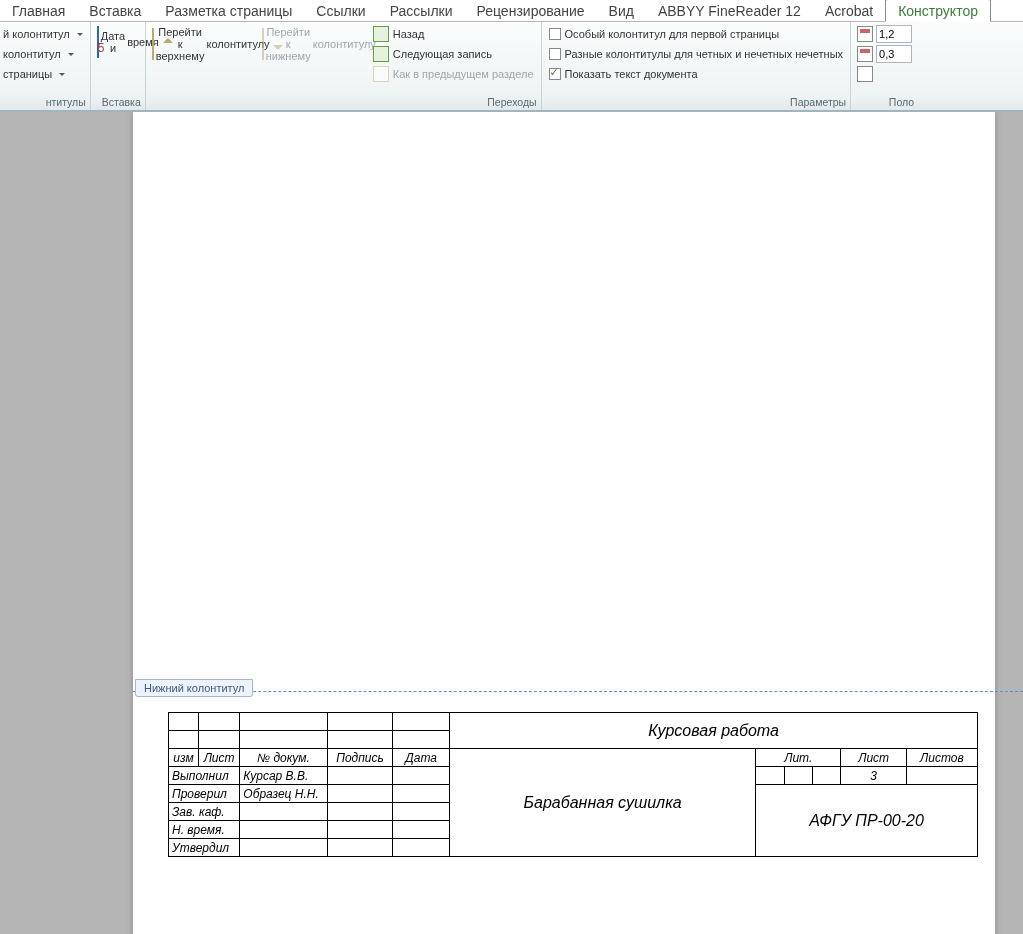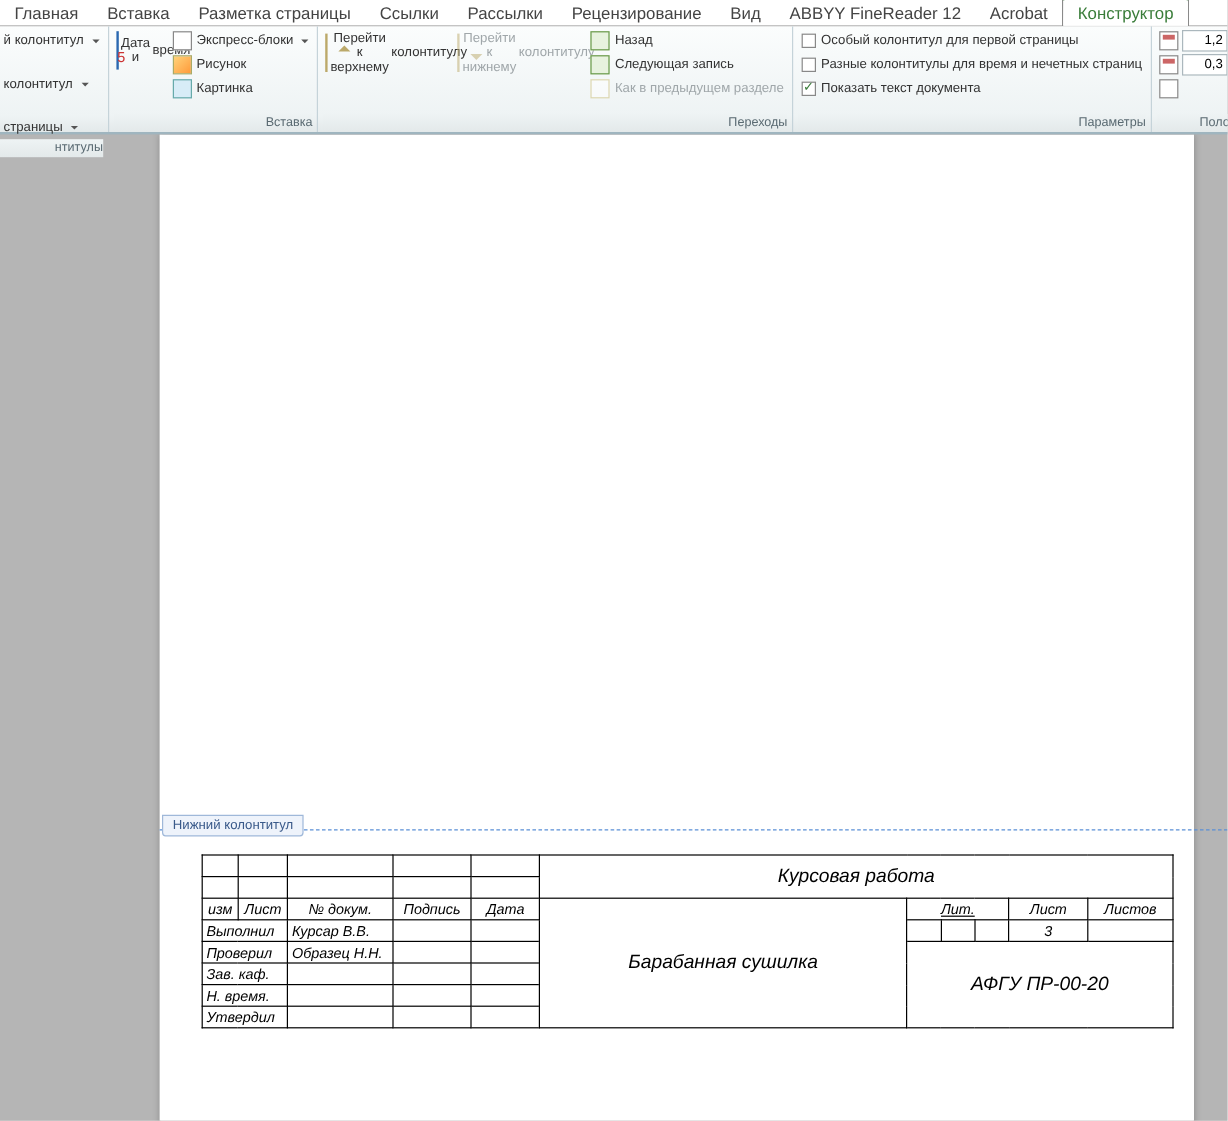--- a/index.html
+++ b/index.html
@@ -108,21 +108,21 @@
   }
   .dropdown-arrow::after{
     content:""; display:inline-block; margin-left:3px;
     border:3px solid transparent; border-top-color:#555; transform:translateY(2px);
   }
   .spinner-field{
     display:flex; align-items:center; gap:3px; height:20px; padding:0 2px;
   }
   .spinner-field .val{
     border:1px solid #abb7bd; background:#fff; height:18px; width:36px;
-    padding:0 18px; font-size:11px; display:flex; align-items:center;
+    padding:0 2px; font-size:11px; display:flex; align-items:center;
   }
   .ic-date   { background:#fff; border:1px solid #2a68b0; position:relative;}
   .ic-date::before{content:""; position:absolute; top:0;left:0;right:0;height:8px;background:#2a68b0;}
   .ic-date::after{content:"5"; position:absolute; bottom:2px; left:0; right:0; text-align:center; font-size:12px; color:#c33;}
   .ic-blocks { background:#fff; border:1px solid #888; }
   .ic-pic    { background:linear-gradient(135deg,#ffd37a,#ff9a3a); border:1px solid #aa6; }
   .ic-clip   { background:#d7ecf7; border:1px solid #6aa; }
   .ic-gotop  { background:#fff; border:1px solid #bba96a; position:relative;}
   .ic-gotop::after{content:""; position:absolute; top:4px; left:10px; border:5px solid transparent; border-bottom-color:#bba96a;}
   .ic-gobot  { background:#fff; border:1px solid #bba96a; position:relative;}
@@ -197,54 +197,40 @@
   <div class="tab">Рецензирование</div>
   <div class="tab">Вид</div>
   <div class="tab">ABBYY FineReader 12</div>
   <div class="tab">Acrobat</div>
   <div class="tab active">Конструктор</div>
 </div>
 
 <div class="ribbon">
 
   <div class="group" style="padding-left:0;">
-    <div class="group-body vstack" style="gap:16px;">
+    <div class="group-body vstack" style="gap:0;">
       <div class="btn-sm dropdown-arrow">
         <span>й колонтитул</span>
       </div>
       <div class="btn-sm dropdown-arrow">
         <span>колонтитул</span>
       </div>
       <div class="btn-sm dropdown-arrow">
         <span>страницы</span>
       </div>
     </div>
     <div class="group-label">нтитулы</div>
   </div>
 
   <div class="group">
     <div class="group-body" style="align-items:flex-start;">
       <div class="btn-lg" style="width:46px;">
         <span class="icon32 ic-date"></span>
         <span>Дата и</span>
         <span>время</span>
-      </div>
-      <div class="vstack">
-        <div class="btn-sm dropdown-arrow">
-          <span class="icon16 ic-blocks"></span>
-          <span>Экспресс-блоки</span>
-        </div>
-        <div class="btn-sm">
-          <span class="icon16 ic-pic"></span>
-          <span>Рисунок</span>
-        </div>
-        <div class="btn-sm">
-          <span class="icon16 ic-clip"></span>
-          <span>Картинка</span>
-        </div>
       </div>
     </div>
     <div class="group-label">Вставка</div>
   </div>
 
   <div class="group">
     <div class="group-body">
       <div class="btn-lg" style="width:110px;">
         <span class="icon32 ic-gotop"></span>
         <span>Перейти к верхнему</span>
@@ -274,21 +260,21 @@
   </div>
 
   <div class="group">
     <div class="group-body vstack">
       <div class="btn-sm">
         <span class="chk"></span>
         <span>Особый колонтитул для первой страницы</span>
       </div>
       <div class="btn-sm">
         <span class="chk"></span>
-        <span>Разные колонтитулы для время и нечетных страниц</span>
+        <span>Разные колонтитулы для четных и нечетных нечетных</span>
       </div>
       <div class="btn-sm">
         <span class="chk checked"></span>
         <span>Показать текст документа</span>
       </div>
     </div>
     <div class="group-label">Параметры</div>
   </div>
 
   <div class="group" style="border-right:none; padding-right:0;">
@@ -333,21 +319,21 @@
               <td></td>
         </tr>
 
         <tr>
           <td class="hdr">изм</td>
           <td class="hdr">Лист</td>
           <td class="hdr">№ докум.</td>
           <td class="hdr">Подпись</td>
           <td class="hdr">Дата</td>
           <td rowspan="6" class="center big" style="width:280px;">Барабанная сушилка</td>
-          <td colspan="3" class="center" style="width:78px;text-decoration:underline;">Лит.</td>
+          <td colspan="3" class="center" style="width:78px;">Лит.</td>
           <td class="center" style="width:60px;">Лист</td>
           <td class="center" style="width:65px;text-align:center;">Листов</td>
         </tr>
 
         <tr>
           <td colspan="2">Выполнил</td>
           <td>Курсар В.В.</td>
           <td></td>
               <td></td>
           <td style="width:26px;"></td>

